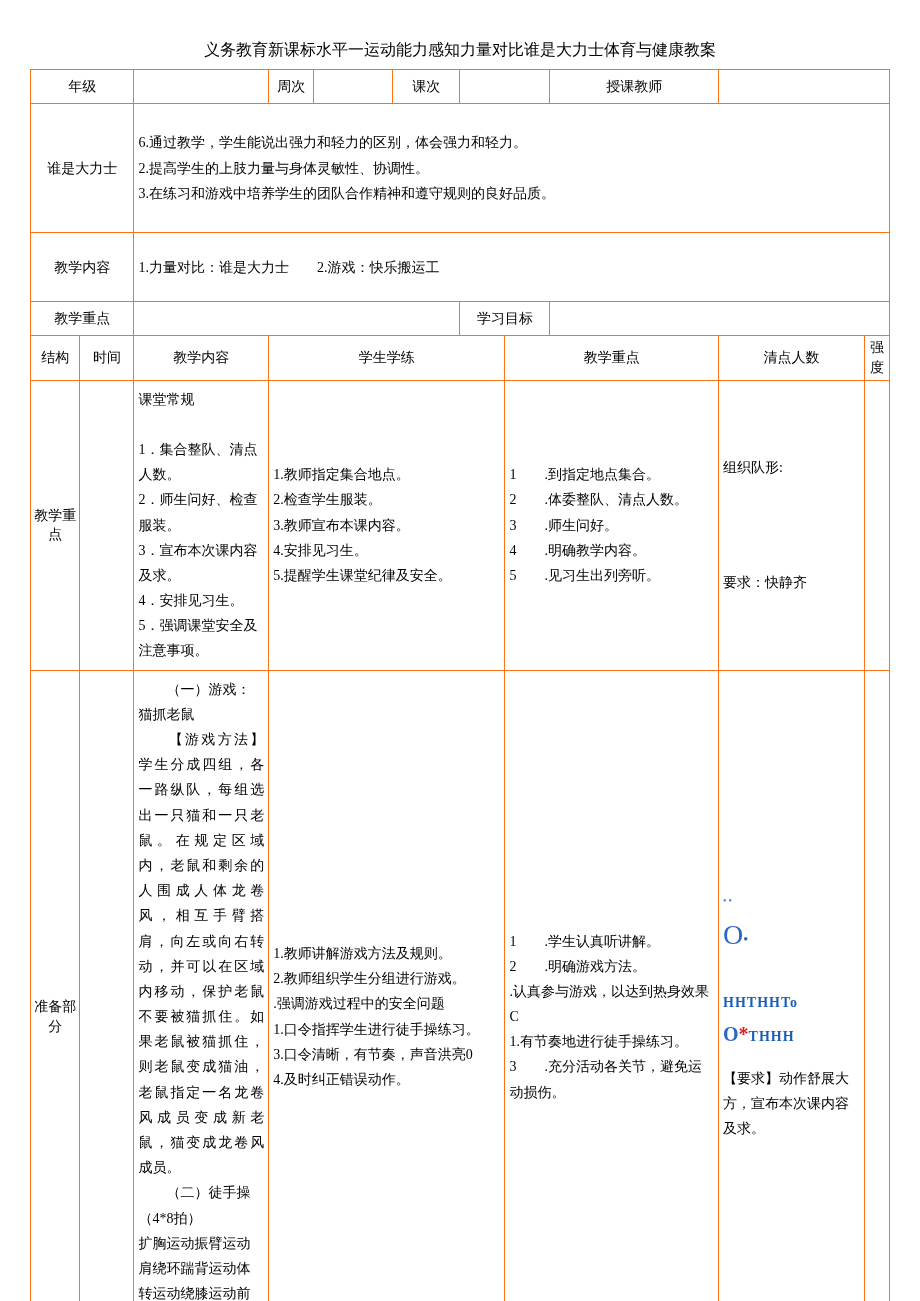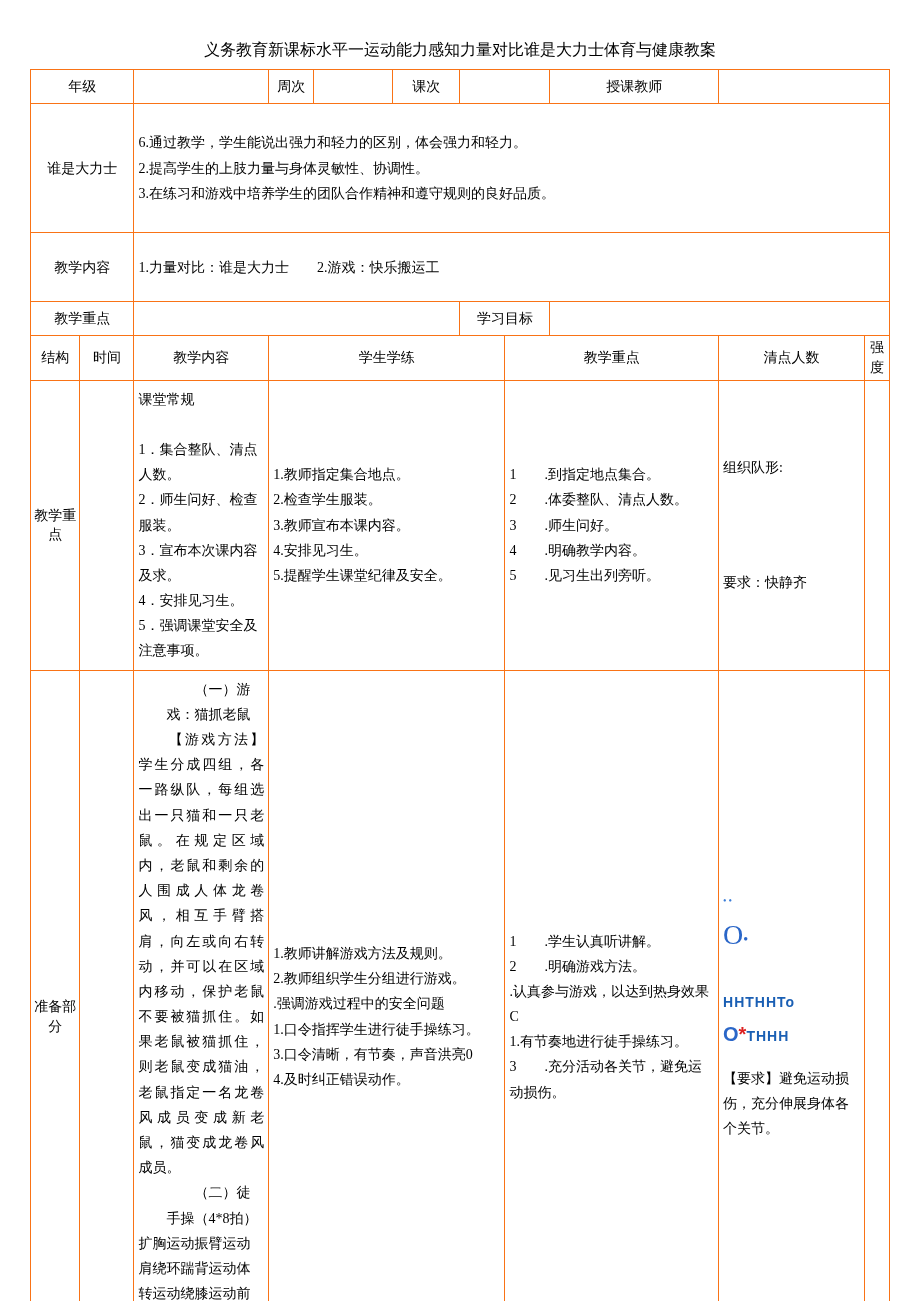--- a/index.html
+++ b/index.html
@@ -30,23 +30,23 @@
     line-height: 1.8;
   }
   .center { text-align: center; }
   .vcol {
     width: 22px;
     text-align: center;
     line-height: 1.4;
     padding: 2px 1px;
   }
   .section-content { padding: 6px 4px; }
-  .indent { text-indent: 2em; margin-left: 28px; }
+  .indent { text-indent: 2em; }
   .org-shapes {
-    font-family: Liberation Sans, sans-serif;
+    font-family: Liberation Serif, serif;
     font-weight: bold;
     color: #1a5fb4;
   }
   .small-dots { color:#3b7dd8; letter-spacing:2px; font-size:10px; }
   .big-o { font-size:28px; color:#2a66c8; }
   .red-star { color:#d22; font-size:20px; }
 </style>
 </head>
 <body>
 
@@ -161,19 +161,19 @@
 .认真参与游戏，以达到热身效果C
 1.有节奏地进行徒手操练习。
 3  .充分活动各关节，避免运动损伤。</td>
   <td class="section-content">
     <div class="small-dots">••</div>
     <div><span class="big-o">O</span><span style="color:#2a66c8">•</span></div>
     <div style="height:30px"></div>
     <div class="org-shapes" style="letter-spacing:1px;">HHTHHTo</div>
     <div class="org-shapes"><span class="big-o" style="font-size:20px">O</span><span class="red-star">*</span><span style="letter-spacing:1px">THHH</span></div>
     <div style="height:14px"></div>
-    <div>【要求】避免运动损伤，充分伸展身体各个关节。</div>
+    <div>【要求】动作舒展大方，宣布本次课内容及求。</div>
   </td>
   <td class="vcol"></td>
 </tr>
 
 </tbody>
   </table>
 
 </body></html>

